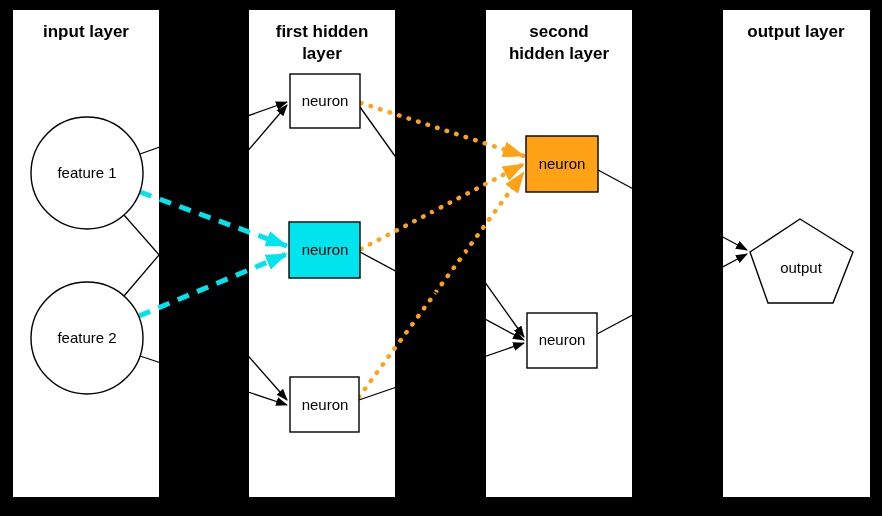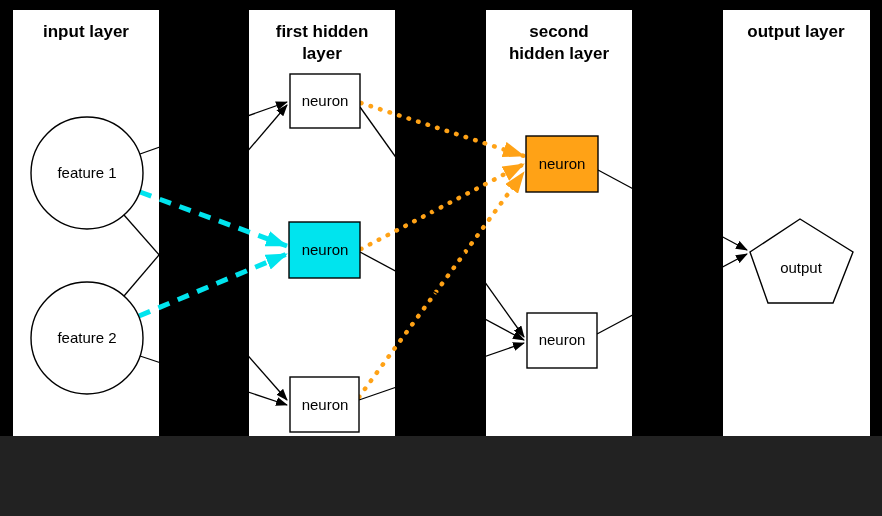--- a/index.html
+++ b/index.html
@@ -4,21 +4,21 @@
 <style>
   :root{
     --bg:#000000;
     --panel:#ffffff;
     --edge:#000000;
     --cyan:#00e4ee;
     --orange:#ffa216;
   }
   html,body{margin:0;padding:0;background:#222;}
   .stage{
-    width:882px;height:436px;position:relative;overflow:hidden;
+    width:882px;height:516px;position:relative;overflow:hidden;
     background:var(--bg);
     font-family:"Liberation Sans", sans-serif;
   }
   svg{display:block;}
   .col-title{
     font-family:"Liberation Sans", sans-serif;
     font-size:17px;font-weight:bold;fill:#000000;
     text-anchor:middle;
   }
   .node-label{

